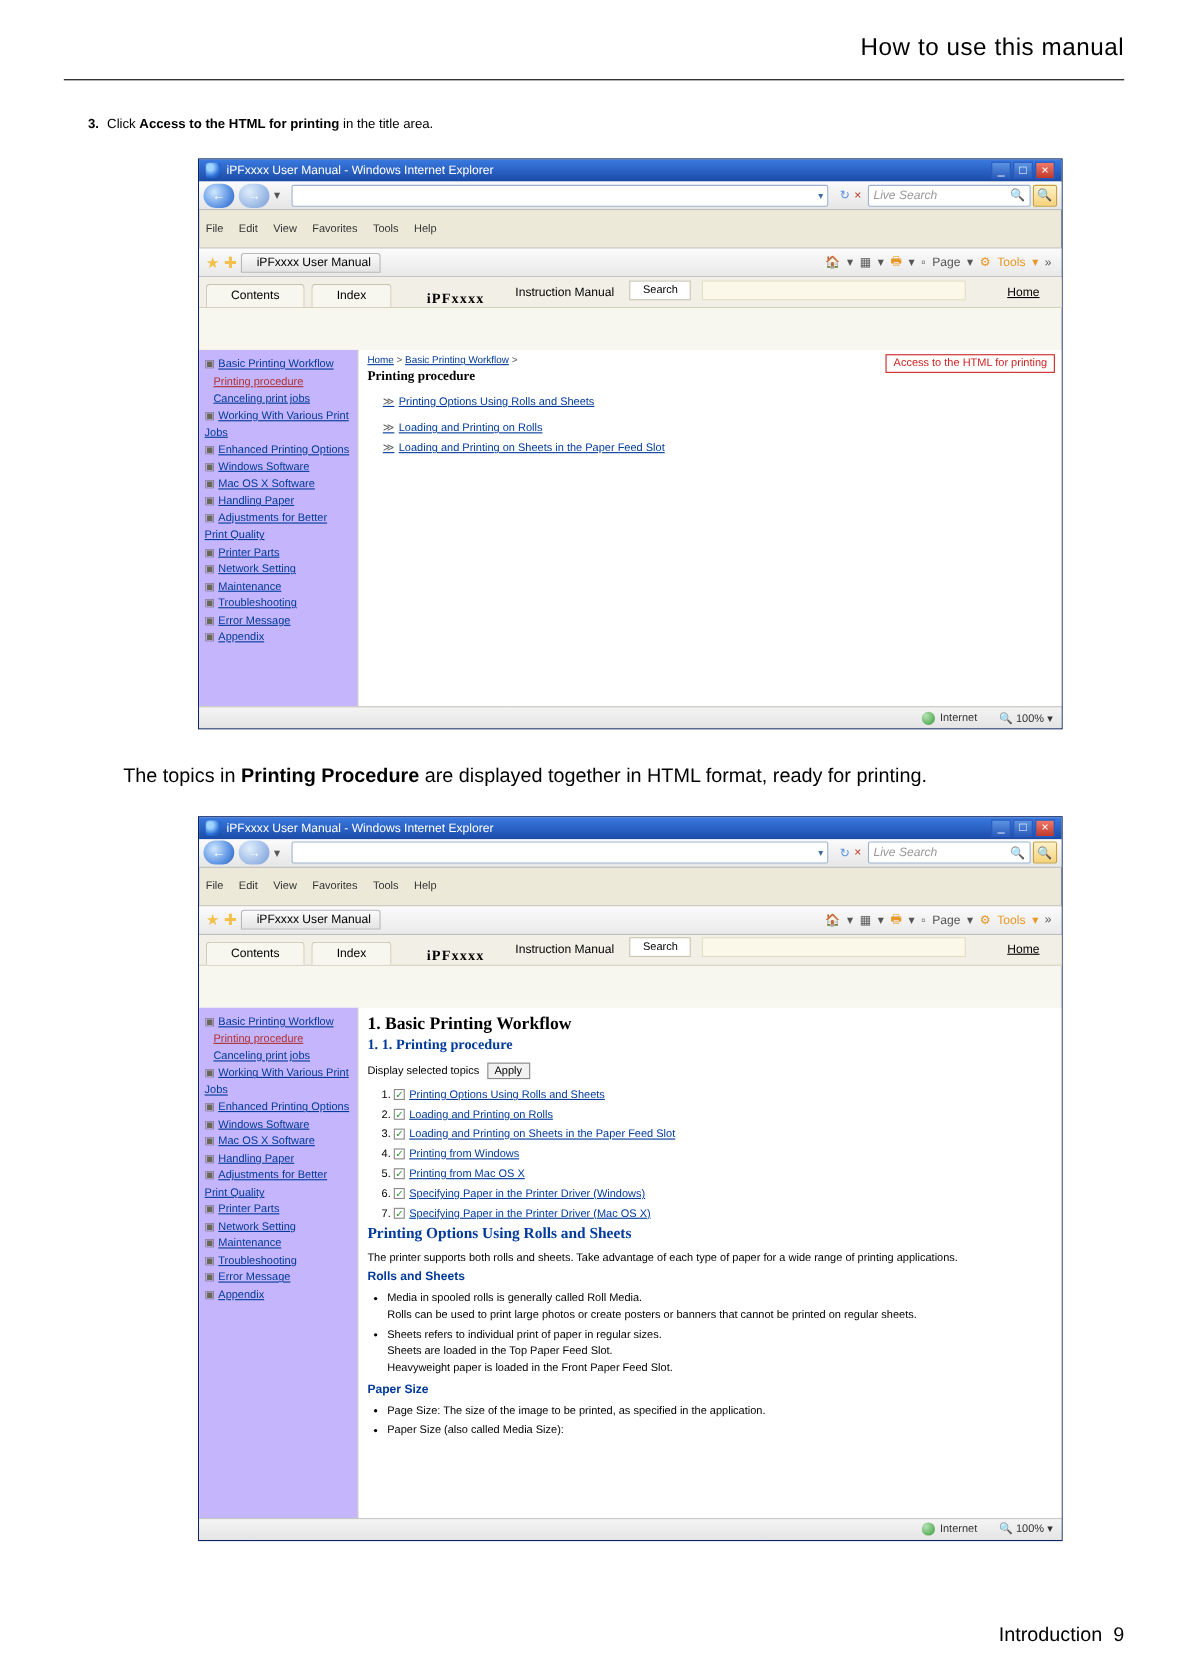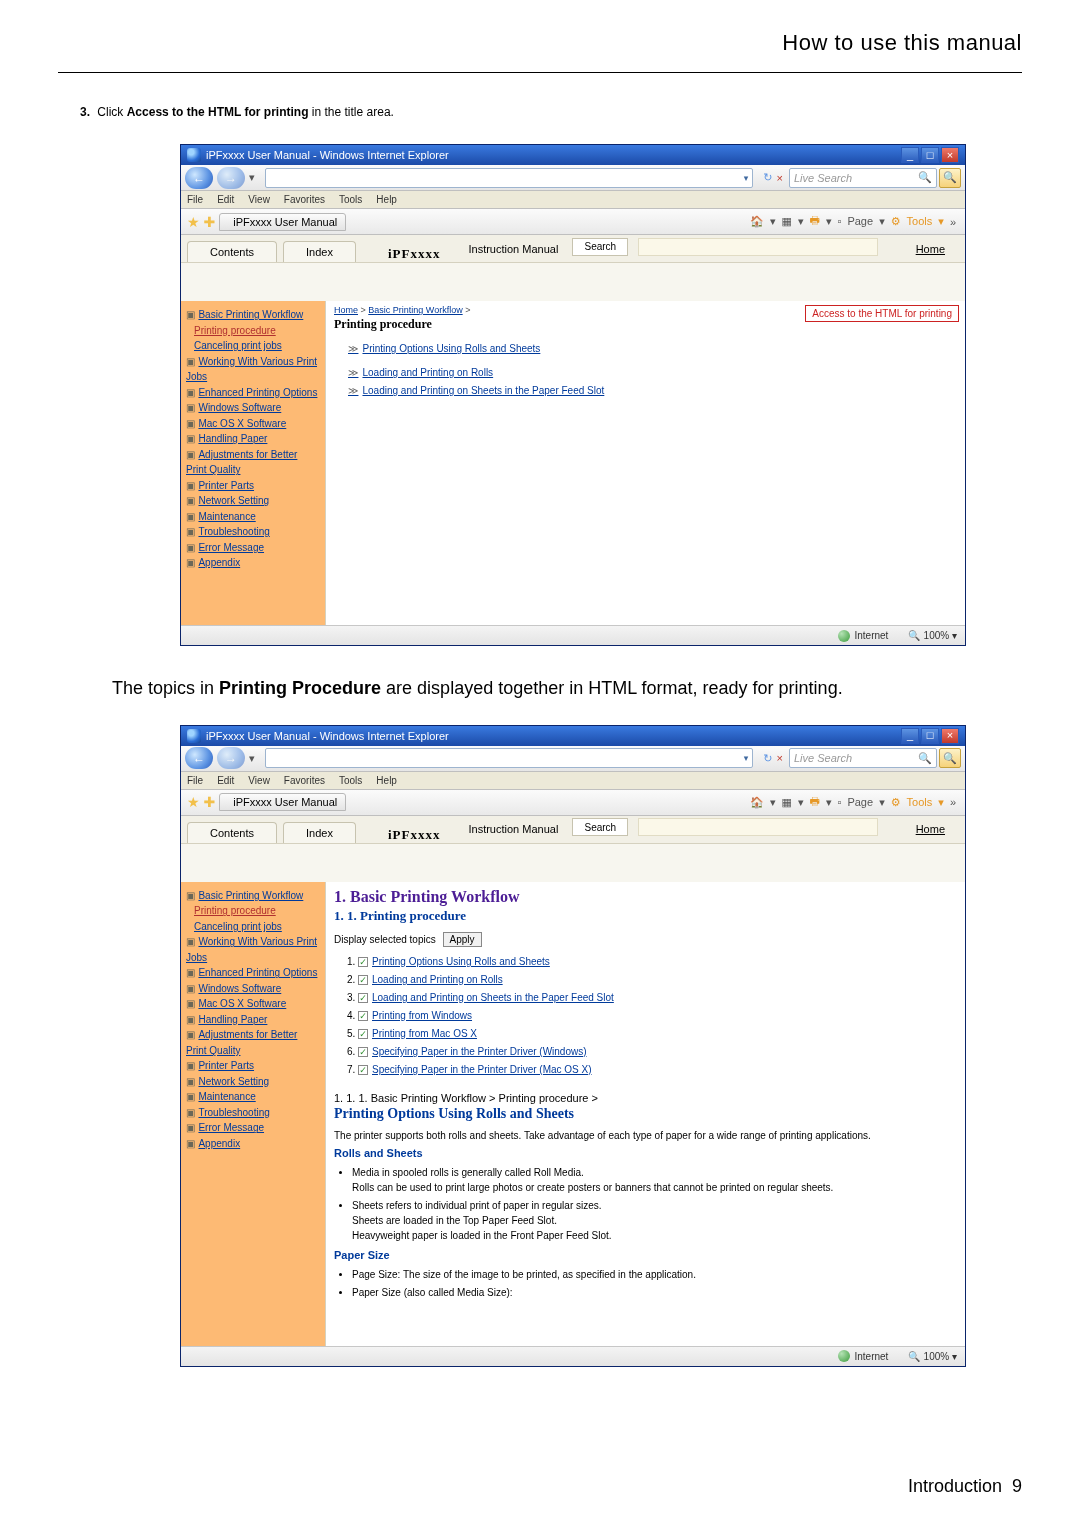--- a/index.html
+++ b/index.html
@@ -60,21 +60,21 @@
   .nav-row { height:26px; background:linear-gradient(#fbfbfb,#e6e6e6); border-bottom:1px solid #bfbfbf; display:flex;align-items:center; padding:0 4px; }
   .nav-arrow{width:28px;height:22px;border-radius:14px;background:radial-gradient(circle at 35% 35%, #cfe8ff,#5d94e3 60%,#2a5bbb);display:flex;align-items:center;justify-content:center;color:#fff;font-size:12px;}
   .nav-arrow+.nav-arrow{margin-left:4px;opacity:.55;}
   .addr { flex:1;height:20px;margin:0 6px;background:#fff;border:1px solid #9db4cf;border-radius:2px;display:flex;align-items:center;padding:0 4px;}
   .addr .e-icon{width:14px;height:14px;margin-right:4px;}
   .addr .addr-arrow{margin-left:auto;color:#406aa0;font-size:9px;}
   .search-sm{width:148px;height:20px;background:#fff;border:1px solid #9db4cf;border-radius:2px;display:flex;align-items:center;color:#999;padding:0 4px;margin-right:2px;font-style:italic;}
   .search-sm .mag{color:#3a7ae0;font-style:normal;}
   .go{width:22px;height:20px;background:linear-gradient(#fdf2c8,#f6d27a);border:1px solid #c6a13d;border-radius:2px;display:flex;align-items:center;justify-content:center;color:#8a6b16;font-size:11px;}
 
-  .menu-row{height:18px;border-bottom:1px solid #bfbfbf;display:flex;align-items:center;padding:0 6px;color:#333;font-size:10px;}
+  .menu-row{height:35px;border-bottom:1px solid #bfbfbf;display:flex;align-items:center;padding:0 6px;color:#333;font-size:10px;}
   .menu-row span{margin-right:14px;}
 
   .fav-row{height:26px;background:linear-gradient(#fbfbfb,#e9e9e9);border-bottom:1px solid #bfbfbf;display:flex;align-items:center;padding:0 6px;}
   .star{color:#f2c04b;font-size:14px;margin-right:4px;}
   .tab-chip{background:linear-gradient(#fbfbfb,#e4e4e4);border:1px solid #b8b8b8;border-radius:3px 3px 0 0;padding:2px 8px;display:flex;align-items:center;margin-right:auto;}
   .tool-icons{color:#555;font-size:11px;display:flex;align-items:center;}
   .tool-icons span{margin:0 3px;}
   .orange{color:#e69826;}
   .blue{color:#3a7ae0;}
 
@@ -83,35 +83,35 @@
   .manual.tall{height:530px;}
   .manual-top{height:28px;background:#f2f0e6;border-bottom:1px solid #d5d1bf;display:flex;align-items:flex-end;}
   .mt-tab{border:1px solid #c7c3af;border-bottom:none;background:#f7f6ef;padding:4px 22px;margin-left:6px;border-radius:4px 4px 0 0;font-size:11px;}
   .mt-brand{font-weight:bold;font-family:Georgia,serif;margin-left:32px;font-size:13px;letter-spacing:1px;}
   .mt-label{margin-left:28px;font-size:11px; align-self:center;}
   .mt-search{width:56px;height:18px;background:#fff;border:1px solid #c7c3af;margin:0 10px 4px 14px;display:flex;align-items:center;justify-content:center;font-size:10px;align-self:center;}
   .mt-bar{flex:1;height:18px;background:#fbf8e9;border:1px solid #e1dcc4;margin:0 8px 4px 0;align-self:center;}
   .mt-home{text-decoration:underline;font-size:11px;margin:0 20px 0 30px;align-self:center;}
 
   .manual-body{flex:1;display:flex;overflow:hidden;}
-  .toc{width:145px;background:#fdba74;border-right:1px solid #d5d1bf;padding:6px 5px;font-size:10px;line-height:1.55;}
+  .toc{width:145px;background:#c4b5fd;border-right:1px solid #d5d1bf;padding:6px 5px;font-size:10px;line-height:1.55;}
   .toc a{color:#003a9b;text-decoration:underline;cursor:pointer;}
   .toc .sub{margin-left:8px;}
   .toc .red{color:#b03030;}
   .toc .plus{color:#6b6757;margin-right:3px;text-decoration:none;display:inline-block;}
 
   .main{flex:1;background:#fff;padding:4px 8px 8px 8px;overflow:hidden;position:relative;}
   .bc{font-size:9px;color:#555;}
   .bc a{color:#003a9b;text-decoration:underline;}
   .sec-title{font-weight:bold;font-size:12px;margin:2px 0 6px 0;font-family:Georgia,serif;}
   .red-btn{position:absolute;right:6px;top:4px;border:1.5px solid #c22;color:#c22;background:#fff;font-size:10px;padding:2px 6px;}
   .list{margin:8px 0 0 14px;color:#003a9b;text-decoration:underline;font-size:10px;line-height:1.8;}
   .list .ar{color:#666;text-decoration:none;margin-right:4px;}
 
-  .h1{color:#4c1d95;font-family:Georgia,serif;font-weight:bold;font-size:16px;margin:2px 0;}
+  .h1{color:#000000;font-family:Georgia,serif;font-weight:bold;font-size:16px;margin:2px 0;}
   .h2{color:#003a9b;font-family:Georgia,serif;font-weight:bold;font-size:13px;margin:0 0 8px 0;}
   .apply{display:inline-block;border:1px solid #888;background:#f1f1f1;padding:1px 6px;font-size:10px;margin-left:4px;}
   .ol{margin:6px 0 0 24px;padding:0;font-size:10px;line-height:1.7;}
   .ol li{margin-bottom:1px;}
   .ol a{color:#003a9b;text-decoration:underline;}
   .cb{width:10px;height:10px;border:1px solid #888;display:inline-block;vertical-align:middle;background:#fff;color:#2f8f2f;font-size:9px;line-height:9px;text-align:center;margin-right:4px;}
 
   .sec111{font-size:11px;margin-top:14px;}
   .h3{color:#003a9b;font-family:Georgia,serif;font-weight:bold;font-size:14px;margin:2px 0 8px 0;}
   .para{font-size:10px;margin:6px 0;}
@@ -342,21 +342,20 @@
           <ol class="ol">
             <li><span class="cb">✓</span><a>Printing Options Using Rolls and Sheets</a></li>
             <li><span class="cb">✓</span><a>Loading and Printing on Rolls</a></li>
             <li><span class="cb">✓</span><a>Loading and Printing on Sheets in the Paper Feed Slot</a></li>
             <li><span class="cb">✓</span><a>Printing from Windows</a></li>
             <li><span class="cb">✓</span><a>Printing from Mac OS X</a></li>
             <li><span class="cb">✓</span><a>Specifying Paper in the Printer Driver (Windows)</a></li>
             <li><span class="cb">✓</span><a>Specifying Paper in the Printer Driver (Mac OS X)</a></li>
           </ol>
 
-          <div class="sec111">1. 1. 1.  Basic Printing Workflow &gt; Printing procedure &gt;</div>
           <div class="h3">Printing Options Using Rolls and Sheets</div>
           <div class="para">The printer supports both rolls and sheets. Take advantage of each type of paper for a wide range of printing applications.</div>
           <div class="bluebold">Rolls and Sheets</div>
           <ul class="ul">
             <li><span>Media in spooled rolls is generally called Roll Media.</span><br><span>Rolls can be used to print large photos or create posters or banners that cannot be printed on regular sheets.</span></li>
             <li><span>Sheets refers to individual print of paper in regular sizes.</span><br><span>Sheets are loaded in the Top Paper Feed Slot.</span><br><span>Heavyweight paper is loaded in the Front Paper Feed Slot.</span></li>
           </ul>
           <div class="bluebold">Paper Size</div>
           <ul class="ul">
             <li>Page Size: The size of the image to be printed, as specified in the application.</li>

